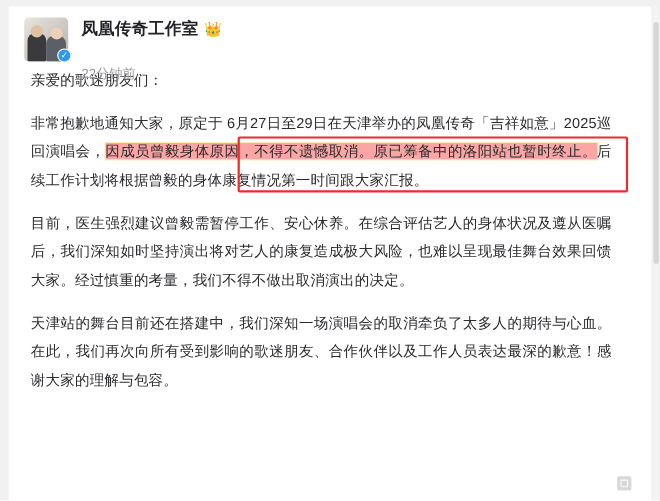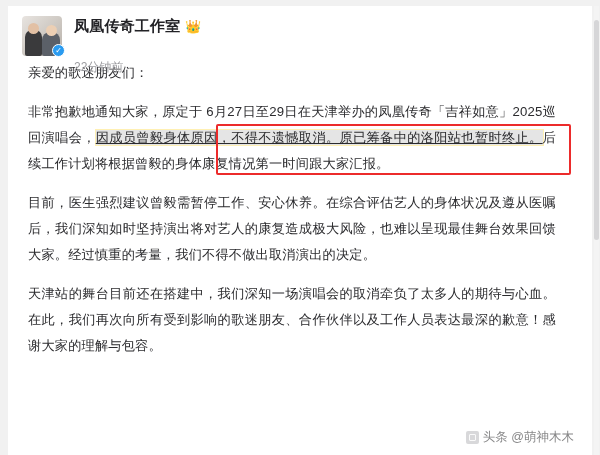--- a/index.html
+++ b/index.html
@@ -146,23 +146,22 @@
     font-size: 13.2px;
     line-height: 26px;
     letter-spacing: 0.2px;
     text-align: justify;
   }
   .para {
     margin: 0 16px 13px 0;
   }
   .para:last-child { margin-bottom: 0; }
   .hl {
-    background: #e5e5e5;
+    background: #fca5a5;
     box-shadow: 0 0 0 1px #fff0b3;
-    text-decoration: underline;
   }
   
   .redbox {
     position: absolute;
     left: 208px;
     top: 118px;
     width: 355px;
     height: 51px;
     border: 2px solid #ec2b2b;
     border-radius: 2px;
@@ -251,19 +250,18 @@
       <p class="para">目前，医生强烈建议曾毅需暂停工作、安心休养。在综合评估艺人的身体状况及遵从医嘱后，我们深知如时坚持演出将对艺人的康复造成极大风险，也难以呈现最佳舞台效果回馈大家。经过慎重的考量，我们不得不做出取消演出的决定。</p>
 
 
       <p class="para">天津站的舞台目前还在搭建中，我们深知一场演唱会的取消牵负了太多人的期待与心血。在此，我们再次向所有受到影响的歌迷朋友、合作伙伴以及工作人员表达最深的歉意！感谢大家的理解与包容。</p>
     </div>
 
     <div class="redbox"></div>
 
     <div class="watermark">
       <span class="wm-logo"></span>
-      <span>头条 @萌神木木</span>
     </div>
   </div>
 
   <div class="scroll-track"></div>
   <div class="scroll-thumb"></div>
 </div>
 
 </body></html>

